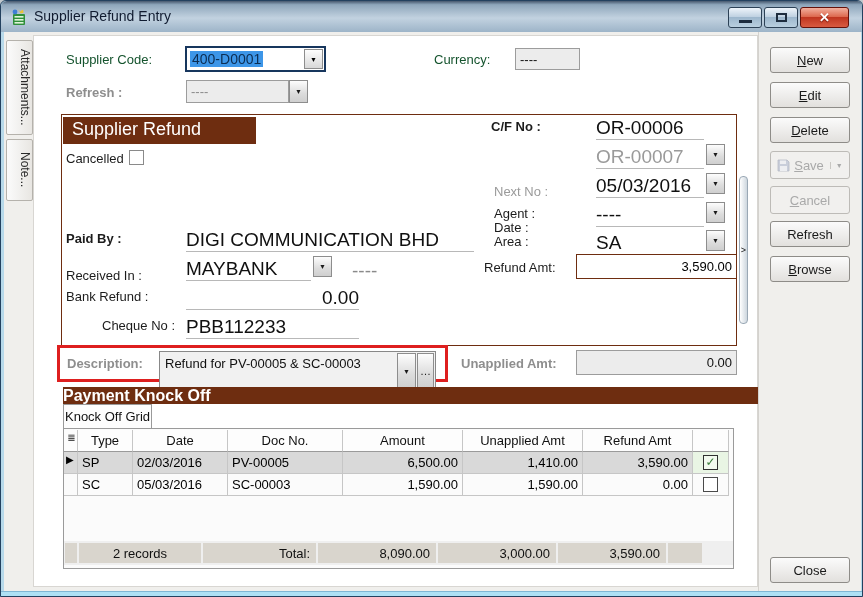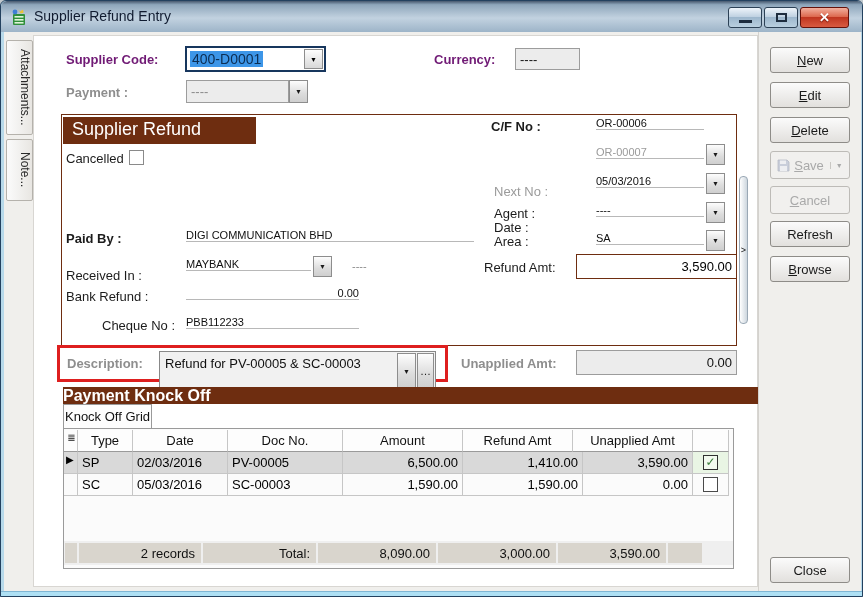--- a/index.html
+++ b/index.html
@@ -35,23 +35,23 @@
     border:1px solid #b5b2ac; border-radius:2px; writing-mode:vertical-rl;
     font-size:12px; color:#2a2a2a; text-align:center; padding:6px 0; cursor:pointer;
   }
   #tab-attachments { top:8px; height:95px; }
   #tab-note { top:107px; height:62px; }
   
   #form { position:absolute; left:29px; top:3px; width:725px; height:552px; background:#fff; border:1px solid #d8d6d2; }
   
   .lbl { position:absolute; font-size:13px; color:#1c1c1c; white-space:nowrap; }
   .b { font-weight:bold; }
-  .teal { color:#701a75; font-weight:bold; }
+  .teal { color:#14532d; font-weight:normal; }
   .grayl { color:#8e8e8e; font-weight:bold; }
-  .val { position:absolute; font-size:11px; color:#101010; white-space:nowrap; }
+  .val { position:absolute; font-size:19px; color:#101010; white-space:nowrap; }
   .uline { border-bottom:1px solid #b8b8b8; }
   .ddbtn { position:absolute; width:19px; background:linear-gradient(180deg,#fdfdfd,#dcdcdc 60%,#cfcfcf);
     border:1px solid #8d8d8d; display:flex; align-items:center; justify-content:center;
     font-size:7px; color:#1a1a1a; cursor:pointer; }
   .boxfield { position:absolute; font-size:13px; padding:3px 4px 0 4px; }
   
   #sc-combo { position:absolute; left:181px; top:14px; width:141px; height:26px; border:2px solid #17365d; background:#fff; }
   #sc-value { position:absolute; left:3px; top:3px; font-size:14px; background:#3d96e8; color:#0c2d52; padding:0 2px; }
   #sc-dd { right:1px; top:1px; height:20px; position:absolute; width:19px; background:linear-gradient(180deg,#fdfdfd,#d8d8d8);
     border:1px solid #8d8d8d; display:flex; align-items:center; justify-content:center; font-size:7px; }
@@ -145,21 +145,21 @@
     <div id="form"></div>
 
     <div class="lbl teal" style="left:62px;top:20px;">Supplier Code:</div>
     <div id="sc-combo">
       <span id="sc-value">400-D0001</span>
       <span id="sc-dd">▼</span>
     </div>
     <div class="lbl teal" style="left:430px;top:20px;">Currency:</div>
     <div class="boxfield graybox" style="left:511px;top:16px;width:65px;height:22px;">----</div>
 
-    <div class="lbl grayl" style="left:62px;top:53px;">Payment :</div>
+    <div class="lbl grayl" style="left:62px;top:53px;">Refresh :</div>
     <div class="boxfield graybox" style="left:182px;top:48px;width:103px;height:23px;color:#8a8a8a;">----</div>
     <div class="ddbtn" style="left:285px;top:48px;height:23px;">▼</div>
 
     <div id="groupbox"></div>
     <div id="banner">Supplier Refund</div>
 
     <div class="lbl" style="left:62px;top:119px;">Cancelled</div>
     <div class="chk" style="left:125px;top:118px;"></div>
 
     <div class="lbl b" style="left:487px;top:87px;">C/F No :</div>
@@ -211,22 +211,22 @@
     <div id="ko-bar">Payment Knock Off</div>
     <div id="ko-tab">Knock Off Grid</div>
 
     <div id="gridframe">
       <div class="grow ghead" style="top:1px;">
         <div class="gc c-ind">≣</div>
         <div class="gc c-type">Type</div>
         <div class="gc c-date">Date</div>
         <div class="gc c-doc">Doc No.</div>
         <div class="gc c-amt">Amount</div>
+        <div class="gc c-unap">Unapplied Amt</div>
         <div class="gc c-ref">Refund Amt</div>
-        <div class="gc c-unap">Unapplied Amt</div>
         <div class="gc c-chk"></div>
       </div>
 
       <div class="grow sel" style="top:23px;">
         <div class="gc c-ind">▶</div>
         <div class="gc c-type">SP</div>
         <div class="gc c-date">02/03/2016</div>
         <div class="gc c-doc">PV-00005</div>
         <div class="gc c-amt num">6,500.00</div>
         <div class="gc c-unap num">1,410.00</div>
@@ -244,21 +244,21 @@
         <div class="gc c-amt num">1,590.00</div>
         <div class="gc c-unap num">1,590.00</div>
         <div class="gc c-ref num">0.00</div>
         <div class="gc c-chk">
             <span class="gridcheck"></span>
           </div>
       </div>
 
       <div id="gfooter">
         <div class="fc" style="width:13px;"></div>
-        <div class="fc" style="width:124px;text-align:right;">2 records</div>
+        <div class="fc" style="width:124px;text-align:center;">2 records</div>
         <div class="fc num" style="width:115px;">Total:</div>
         <div class="fc num" style="width:120px;">8,090.00</div>
         <div class="fc num" style="width:120px;">3,000.00</div>
         <div class="fc num" style="width:110px;">3,590.00</div>
         <div class="fc" style="width:36px;"></div>
       </div>
     </div>
 
     <div id="splitter">
         <span>&gt;</span>

